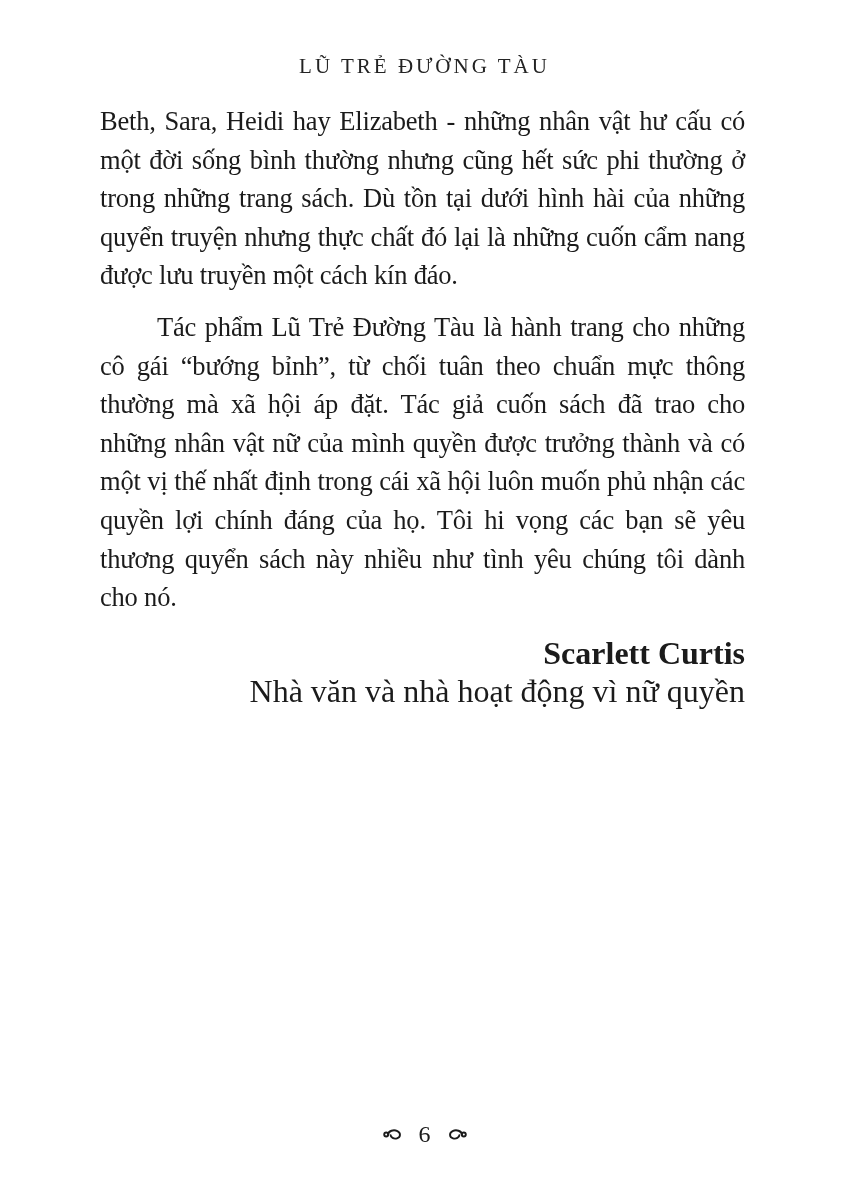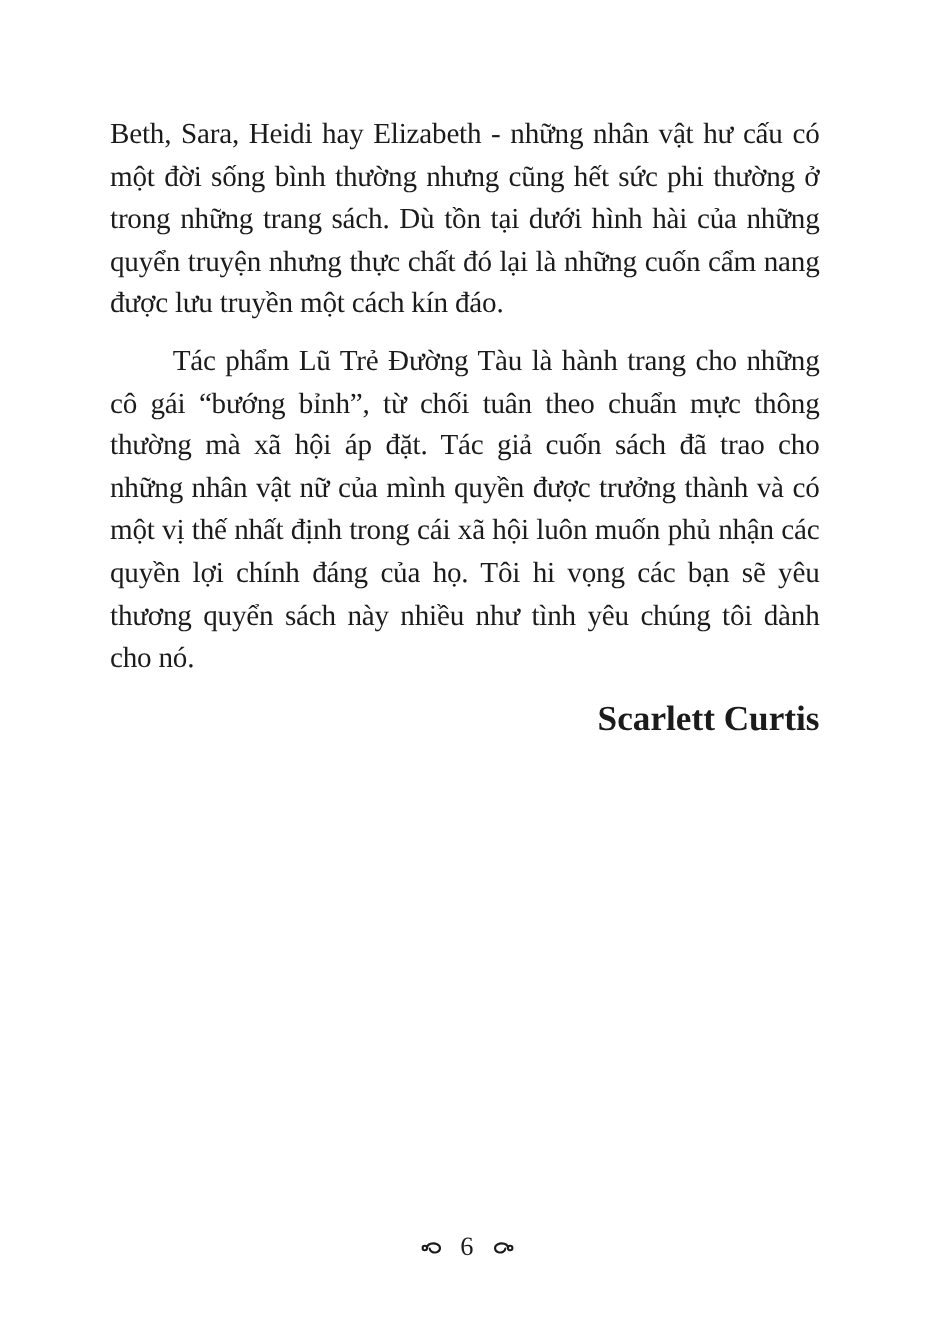--- a/index.html
+++ b/index.html
@@ -72,29 +72,31 @@
   }
   .fleuron.mirrored svg {
     transform: scaleX(-1);
   }
 </style>
 </head>
 <body>
 
 <div class="page">
 
+  <div class="running-header">LŨ TRẺ ĐƯỜNG TÀU</div>
 
   <div class="content">
 
     <p class="para">Beth, Sara, Heidi hay Elizabeth - những nhân vật hư cấu có một đời sống bình thường nhưng cũng hết sức phi thường ở trong những trang sách. Dù tồn tại dưới hình hài của những quyển truyện nhưng thực chất đó lại là những cuốn cẩm nang được lưu truyền một cách kín đáo.</p>
 
     <p class="para indented">Tác phẩm Lũ Trẻ Đường Tàu là hành trang cho những cô gái “bướng bỉnh”, từ chối tuân theo chuẩn mực thông thường mà xã hội áp đặt. Tác giả cuốn sách đã trao cho những nhân vật nữ của mình quyền được trưởng thành và có một vị thế nhất định trong cái xã hội luôn muốn phủ nhận các quyền lợi chính đáng của họ. Tôi hi vọng các bạn sẽ yêu thương quyển sách này nhiều như tình yêu chúng tôi dành cho nó.</p>
 
     <div class="signature">
       <div class="sig-name">Scarlett Curtis</div>
+      <div class="sig-role">Nhà văn và nhà hoạt động vì nữ quyền</div>
     </div>
 
   </div>
 
   <div class="footer">
     <span class="fleuron">
       <svg width="26" height="15" viewBox="0 0 26 15" aria-hidden="true">
         <path d="M3.2 7.5c0-2.7 4-2.7 4 0s-4 2.7-4 0" fill="none" stroke="#1b1b1b" stroke-width="1.9" stroke-linecap="round"></path>
         <path d="M7.2 7.5c0-3.8 5.6-5.1 9.2-3.4 3.6 1.7 3.4 6.1-.4 7.2-3.2 1-6.4-.9-6.4-3.2" fill="none" stroke="#1b1b1b" stroke-width="1.9" stroke-linecap="round"></path>
       </svg>

